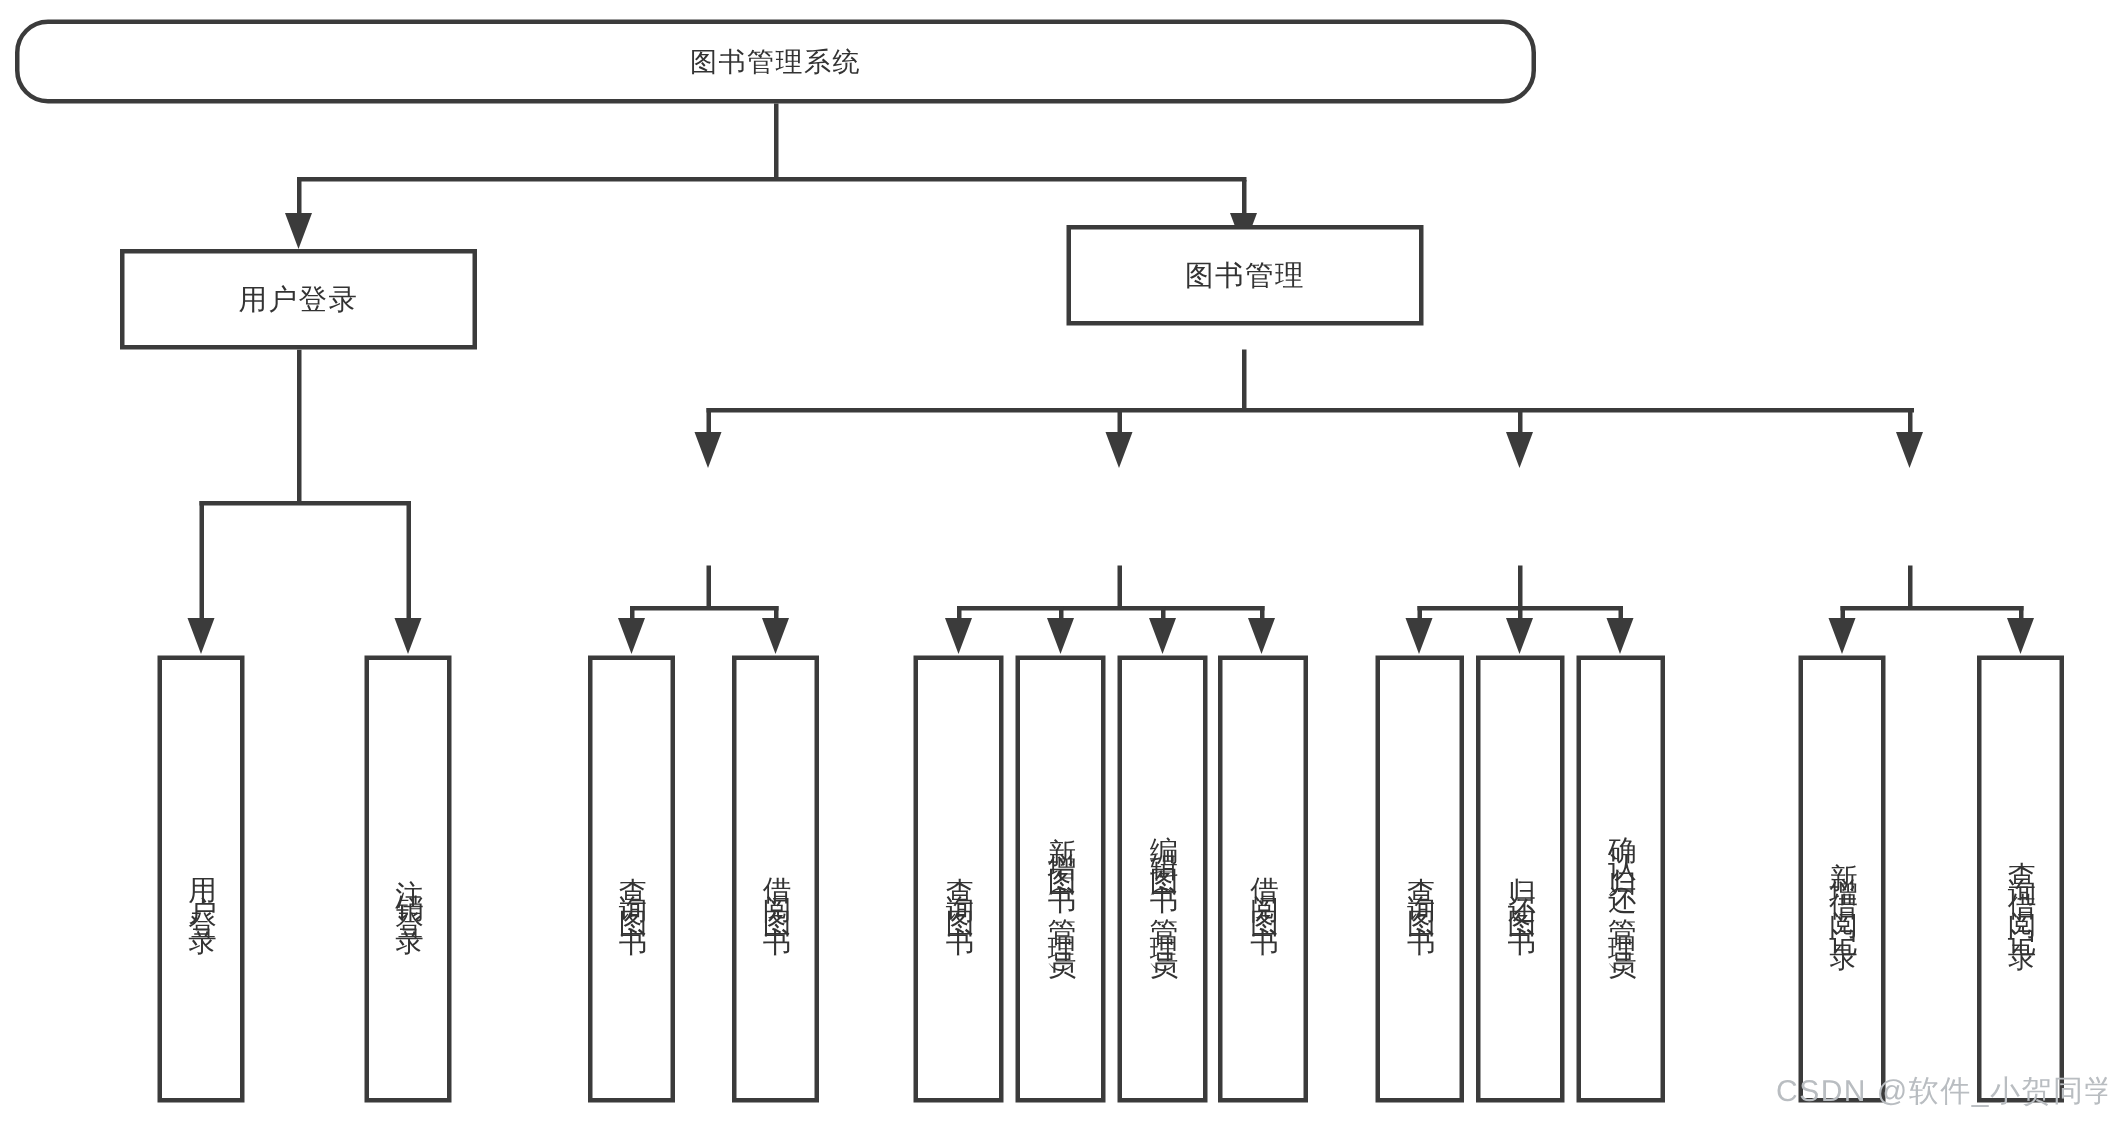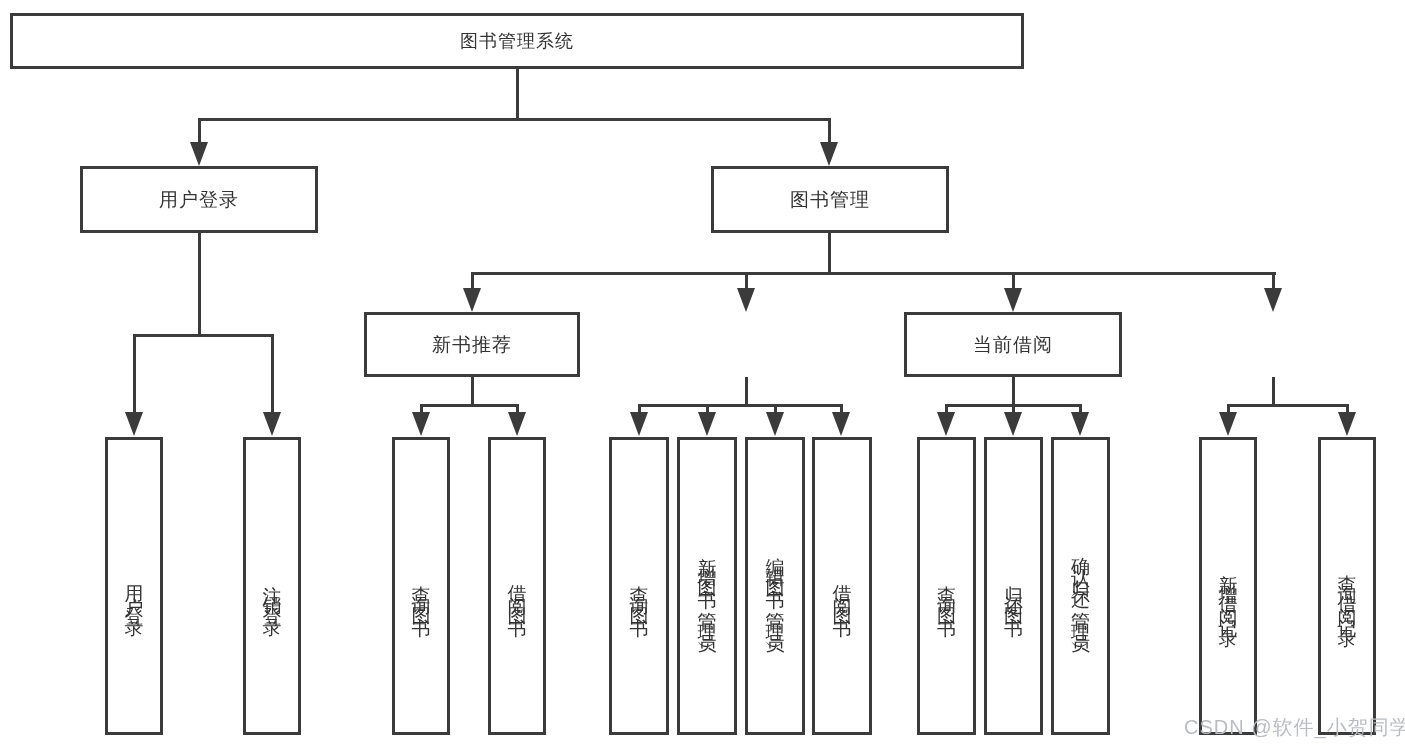--- a/index.html
+++ b/index.html
@@ -50,30 +50,28 @@
     letter-spacing: 1px;
     white-space: nowrap;
     z-index: 5;
   }
 </style>
 </head>
 <body>
 
 <div id="stage">
 
-  <div class="node root-node" style="left:10px; top:13px; width:1014px; height:56px;">图书管理系统</div>
+  <div class="node root-node" style="left:10px; top:13px; width:1014px; height:56px;border-radius:22px;">图书管理系统</div>
 
   <div class="node" style="left:80px; top:166px; width:238px; height:67px;">用户登录</div>
 
-  <div class="node" style="left:711px; top:166px; width:238px; height:67px;">图书管理</div>
-
-  <div class="node" style="left:364px; top:312px; width:216px; height:65px;">新书推荐</div>
+  <div class="node" style="left:711px; top:150px; width:238px; height:67px;">图书管理</div>
 
 
-  <div class="node" style="left:904px; top:312px; width:218px; height:65px;">当前借阅</div>
+
 
 
   <div class="node vnode" style="left:105px; top:437px; width:58px; height:298px;">用户登录</div>
 
   <div class="node vnode" style="left:243px; top:437px; width:58px; height:298px;">注销登录</div>
 
   <div class="node vnode" style="left:392px; top:437px; width:58px; height:298px;">查询图书</div>
 
   <div class="node vnode" style="left:488px; top:437px; width:58px; height:298px;">借阅图书</div>
 

